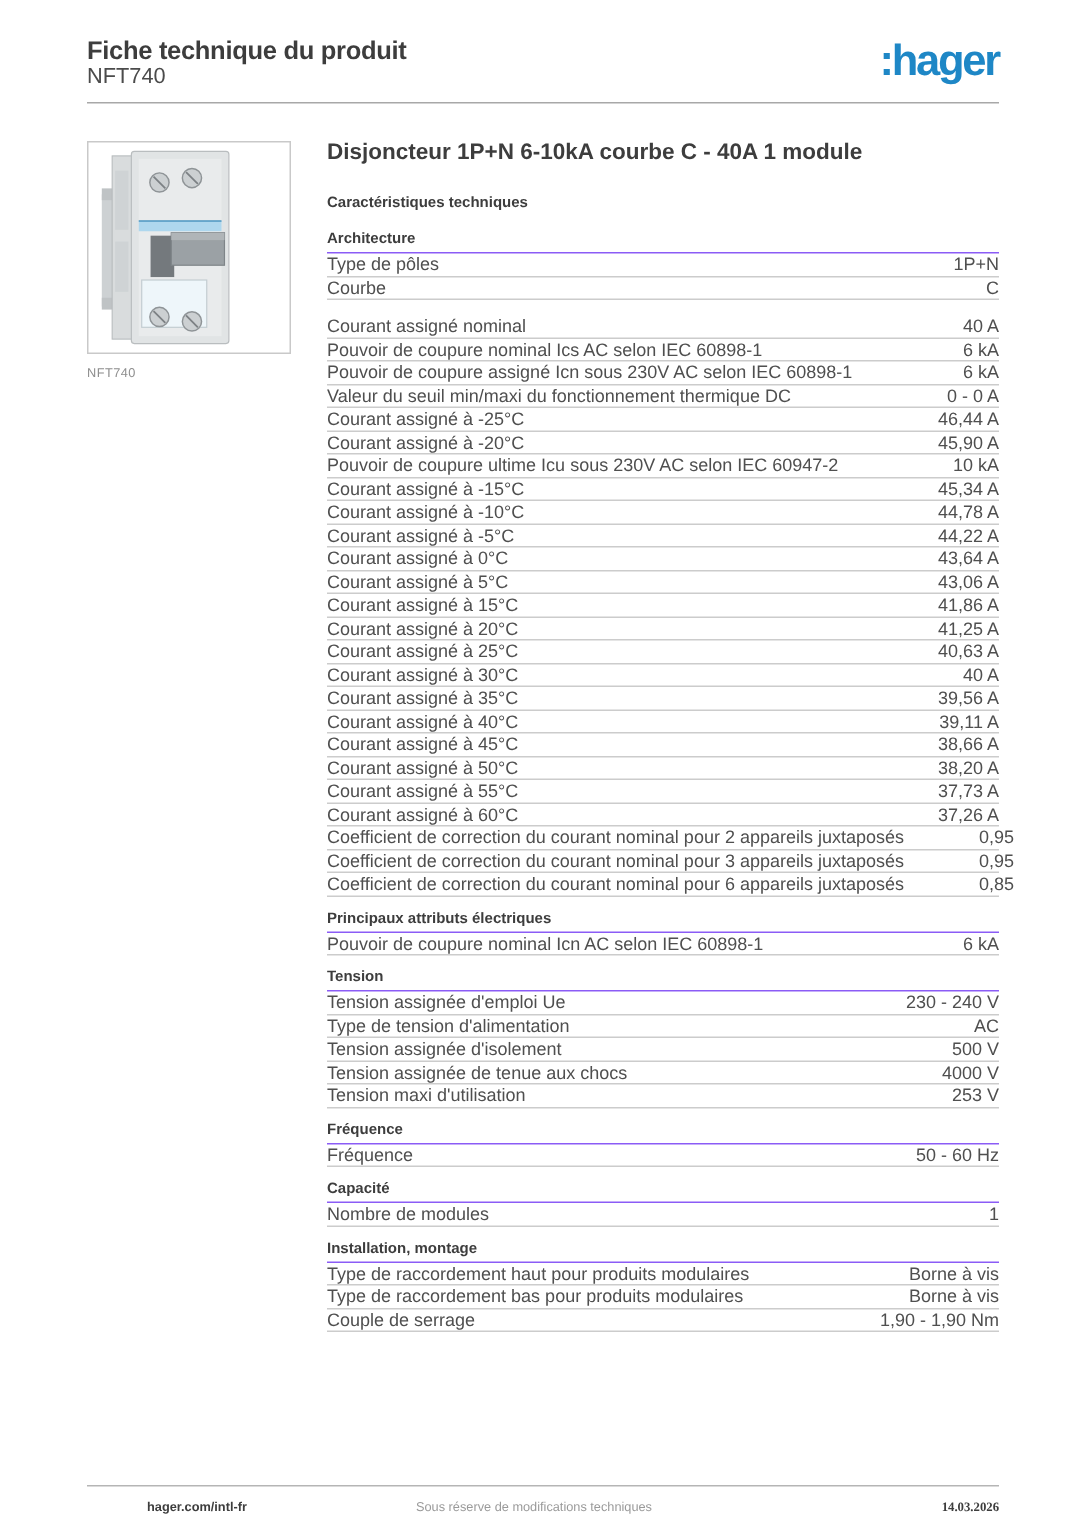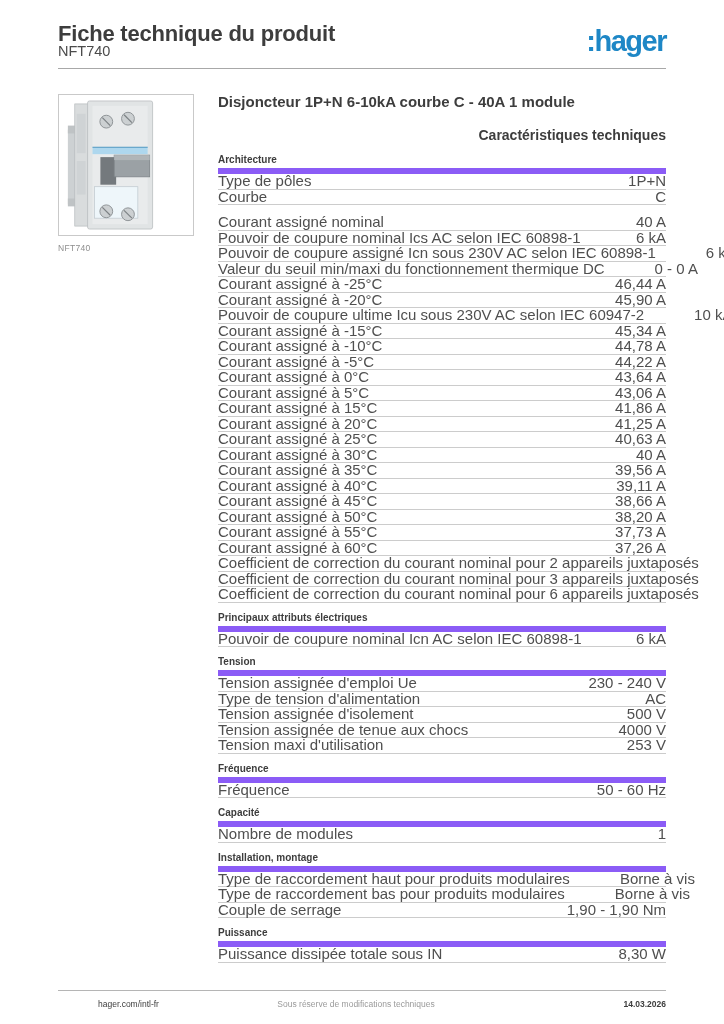--- a/index.html
+++ b/index.html
@@ -7,48 +7,48 @@
     width:724px;height:1024px;
     background:#ffffff;
     font-family:"Liberation Sans","DejaVu Sans",sans-serif;
     position:relative;overflow:hidden;
     -webkit-font-smoothing:antialiased;
   }
   .page{position:absolute;inset:0;}
 
   
   .header{position:absolute;left:58px;right:58px;top:24px;display:flex;justify-content:space-between;align-items:flex-start;}
-  .doc-title{font-size:22px;font-weight:bold;color:#3d3d3d;line-height:19px;margin:0;letter-spacing:-0.2px;}
+  .doc-title{font-size:17px;font-weight:bold;color:#3d3d3d;line-height:19px;margin:0;letter-spacing:-0.2px;}
   .doc-subtitle{font-size:14.5px;color:#4b4b4b;line-height:17px;margin:0;}
   .logo{font-size:29px;font-weight:bold;color:#1e87c6;letter-spacing:-1.5px;line-height:30px;margin-top:2px;}
   .header-rule{position:absolute;left:58px;right:58px;top:68px;border-top:1px solid #a8a8a8;}
 
   
   .main{position:absolute;top:94px;left:58px;right:58px;display:flex;align-items:flex-start;}
   .img-col{width:136px;flex:0 0 136px;}
   .img-box{width:136px;height:142px;border:1px solid #c9c9c9;box-sizing:border-box;background:#ffffff;display:flex;align-items:center;justify-content:flex-start;}
   .img-caption{margin-top:7px;font-size:8.5px;color:#8e8e8e;letter-spacing:0.3px;}
 
   .specs{flex:1;margin-left:24px;min-width:0;}
   .product-title{font-size:15px;font-weight:bold;color:#3d3d3d;line-height:11px;margin:2px 0 0 0;}
-  .section-intro{font-size:14px;font-weight:bold;color:#3d3d3d;line-height:11px;margin:23px 0 0 0;text-align:right;}
+  .section-intro{font-size:10px;font-weight:bold;color:#3d3d3d;line-height:11px;margin:23px 0 0 0;}
 
   .section{margin-top:10px;}
   .section:first-of-type{margin-top:14px;}
-  .section h3{font-size:10px;font-weight:bold;color:#3d3d3d;line-height:10px;margin:0;padding-bottom:3px;border-bottom:6px solid #8b5cf6;}
-  .row{display:flex;justify-content:space-between;align-items:flex-start;padding:2px 0;border-bottom:1px solid #cccccc;font-size:15px;line-height:10.5px;color:#4f4f4f;gap:40px;}
+  .section h3{font-size:10px;font-weight:bold;color:#3d3d3d;line-height:10px;margin:0;padding-bottom:3px;border-bottom:1px solid #8b5cf6;}
+  .row{display:flex;justify-content:space-between;align-items:flex-start;padding:2px 0;border-bottom:1px solid #cccccc;font-size:12px;line-height:10.5px;color:#4f4f4f;gap:40px;}
   .row .lbl{text-align:left;padding-right:10px;white-space:nowrap;}
   .row .val{text-align:right;white-space:nowrap;}
 
   
   .footer-rule{position:absolute;left:58px;right:58px;top:990px;border-top:1px solid #b5b5b5;}
   .footer{position:absolute;left:58px;right:58px;top:999px;display:flex;justify-content:space-between;align-items:baseline;font-size:8.5px;}
-  .footer .f-left{font-weight:normal;color:#3d3d3d;padding-left:40px;}
+  .footer .f-left{font-weight:bold;color:#3d3d3d;padding-left:40px;}
   .footer .f-center{color:#9a9a9a;position:absolute;left:0;right:12px;text-align:center;}
-  .footer .f-right{font-weight:bold;color:#3d3d3d;z-index:1;}
+  .footer .f-right{font-weight:bold;color:#3d3d3d;z-index:1;font-family:Liberation Serif, serif;}
 </style>
 </head>
 <body>
 
 <div class="page">
 
   <div class="header">
     <div>
       <h1 class="doc-title">Fiche technique du produit</h1>
       <div class="doc-subtitle">NFT740</div>
@@ -266,27 +266,20 @@
             </div>
             <div class="row">
               <span class="lbl">Type de raccordement bas pour produits modulaires</span>
               <span class="val">Borne à vis</span>
             </div>
             <div class="row">
               <span class="lbl">Couple de serrage</span>
               <span class="val">1,90 - 1,90 Nm</span>
             </div>
           </div>
-          <div class="section">
-            <h3>Puissance</h3>
-            <div class="row">
-              <span class="lbl">Puissance dissipée totale sous IN</span>
-              <span class="val">8,30 W</span>
-            </div>
-          </div>
         </div>
     </div>
   </div>
 
   <div class="footer-rule"></div>
   <div class="footer">
     <span class="f-center">Sous réserve de modifications techniques</span>
     <span class="f-left">hager.com/intl-fr</span>
     <span class="f-right">14.03.2026</span>
   </div>

